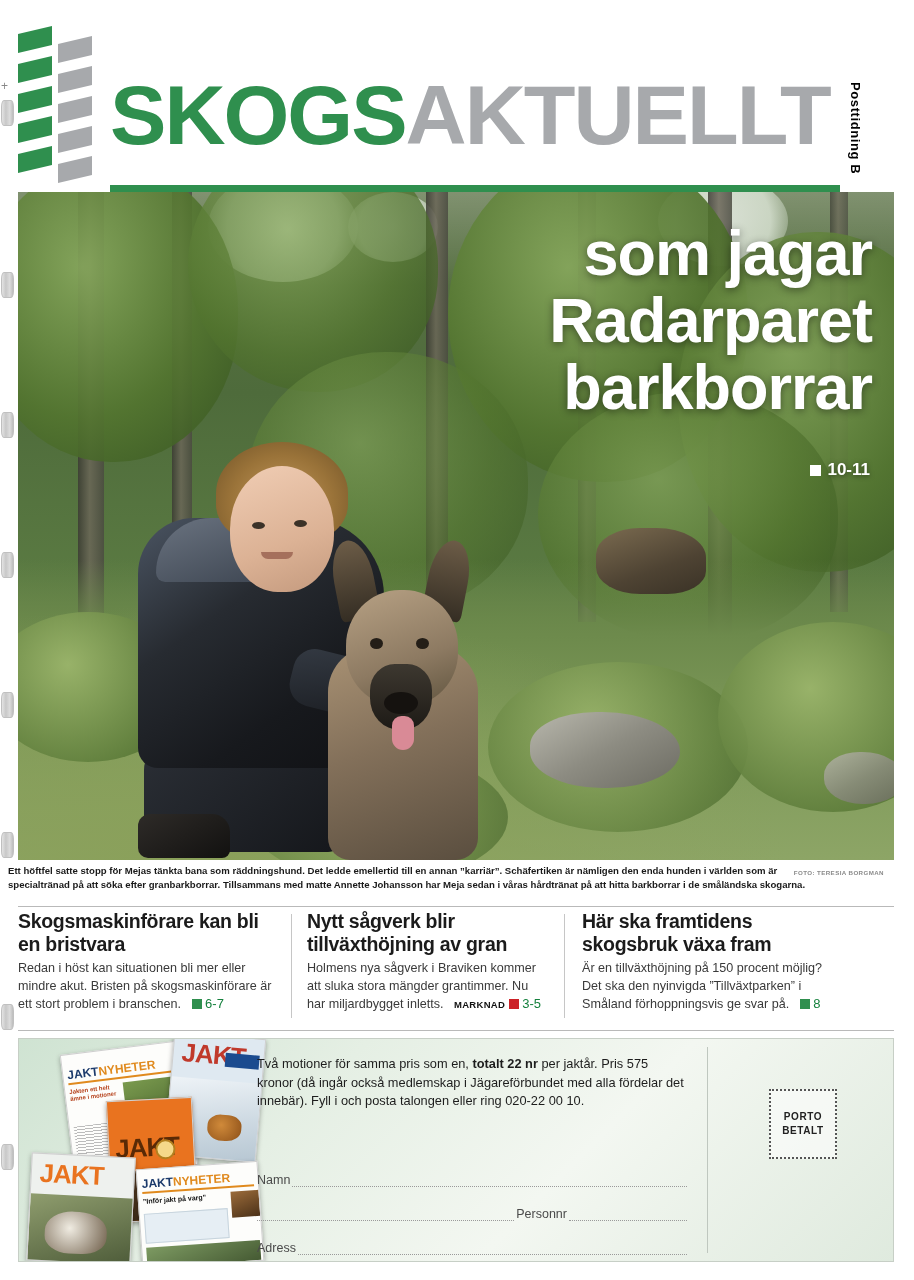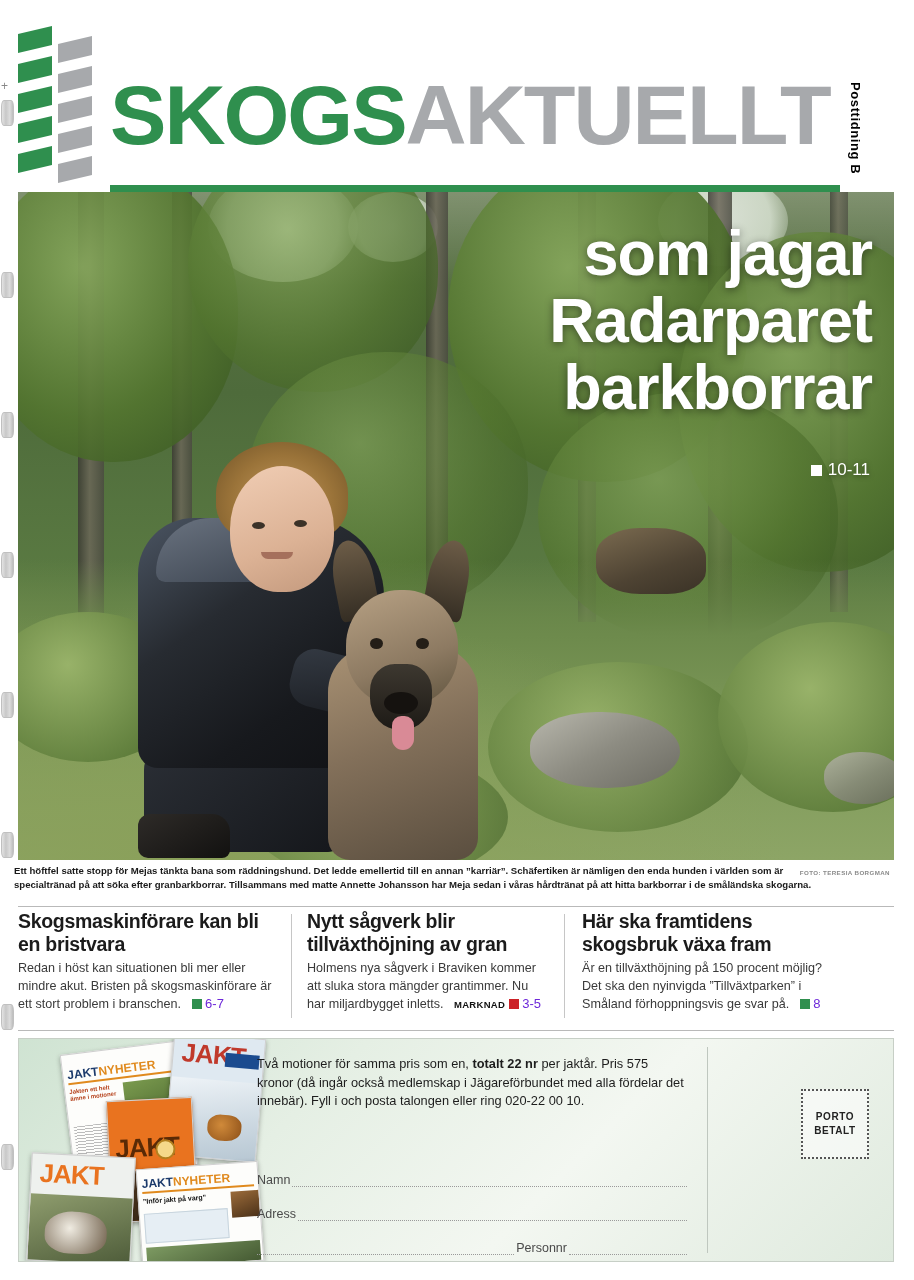--- a/index.html
+++ b/index.html
@@ -181,29 +181,29 @@
   .headline {
     position: absolute; right: 22px; top: 28px;
     text-align: right; color: #ffffff;
     font-size: 63px; font-weight: bold; line-height: 1.06;
     letter-spacing: -1px;
     text-shadow: 0 2px 9px rgba(0,0,0,.45);
   }
   .headline span { display: block; }
   .hl-ref {
     position: absolute; right: 24px; top: 268px;
-    color: #fff; font-size: 17px; font-weight: normal;
+    color: #fff; font-size: 17px; font-weight: bold;
     text-shadow: 0 1px 5px rgba(0,0,0,.5);
     display: flex; align-items: center; gap: 6px;
   }
   .sq { display: inline-block; width: 11px; height: 11px; background: #fff; }
 
   
   .caption {
-    position: absolute; left: 14px; top: 864px; width: 876px;
+    position: absolute; left: 8px; top: 864px; width: 876px;
     font-size: 9.6px; line-height: 1.48; color: #1a1a1a; font-weight: bold;
   }
   .caption .credit {
     float: right; font-size: 6.2px; color: #8a8a8a; font-weight: bold;
     letter-spacing: .4px; margin-top: 4px;
   }
   .rule { position: absolute; background: #b9b9b9; }
 
   
   .teasers { position: absolute; left: 18px; top: 910px; width: 876px; height: 118px; display: flex; }
@@ -214,21 +214,21 @@
   .vsep { position: absolute; top: 4px; bottom: 10px; width: 1px; background: #c6c6c6; }
   .t-head {
     font-size: 19.5px; font-weight: bold; color: #1b1b1b;
     line-height: 1.19; letter-spacing: -.3px; margin-bottom: 4px;
   }
   .t-body { font-size: 12.6px; line-height: 1.39; color: #3a3a3a; }
   .t-foot { display: inline; white-space: nowrap; }
   .t-label { font-size: 9.5px; font-weight: bold; color: #111; letter-spacing: .3px; }
   .sq-green { display: inline-block; width: 10px; height: 10px; background: #2f8f4e; vertical-align: -1px; }
   .sq-red { display: inline-block; width: 10px; height: 10px; background: #cc2127; vertical-align: -1px; }
-  .pg { font-size: 13px; color: #6d28d9; }
+  .pg { font-size: 13px; color: #15803d; }
 
   
   .advert {
     position: absolute; left: 18px; top: 1038px; width: 876px; height: 224px;
     background: linear-gradient(135deg,#cfe3d2 0%,#e5efe4 32%,#f3f7f1 62%,#dfeade 100%);
     border: 1px solid #c7cfc6; overflow: hidden;
   }
   .mags { position: absolute; left: 2px; top: 2px; width: 228px; height: 220px; }
   .mag {
     position: absolute; background: #fdfdfb;
@@ -249,21 +249,21 @@
   }
   .ad-text { font-size: 12.8px; line-height: 1.46; color: #1d1d1d; }
   .ad-text b { font-weight: bold; }
   .form { position: absolute; left: 238px; top: 134px; width: 430px; }
   .f-row { display: flex; align-items: flex-end; font-size: 12.5px; color: #4a4a4a; margin-bottom: 20px; }
   .f-row .lbl { white-space: nowrap; }
   .dots { flex: 1; border-bottom: 1.6px dotted #9a9a9a; margin-left: 2px; height: 12px; }
   .dots.pre { margin-left: 0; margin-right: 2px; }
   .adsep { position: absolute; left: 688px; top: 8px; bottom: 8px; width: 1px; background: #bfc7bf; }
   .porto {
-    position: absolute; left: 782px; top: 50px; width: 68px; height: 70px;
+    position: absolute; left: 750px; top: 50px; width: 68px; height: 70px;
     border: 2px dotted #555; background: rgba(255,255,255,.55);
     display: flex; flex-direction: column; align-items: center; justify-content: center;
     font-size: 10px; font-weight: bold; color: #222; letter-spacing: .6px; line-height: 1.45;
   }
   .addr { position: absolute; left: 702px; top: 168px; font-size: 11.6px; line-height: 1.32; color: #232323; }
   .addr .org { font-weight: bold; }
 </style>
 </head>
 <body>
 
@@ -468,28 +468,28 @@
     <div class="ad-body">
       <div class="ad-text"><span>Två motioner för samma pris som en, </span><b>totalt 22 nr</b><span> per jaktår. Pris 575 kronor (då ingår också medlemskap i Jägareförbundet med alla fördelar det innebär). Fyll i och posta talongen eller ring 020-22 00 10.</span></div>
     </div>
 
     <div class="form">
       <div class="f-row">
         <span class="lbl">Namn</span>
         <span class="dots"></span>
       </div>
       <div class="f-row">
-        <span class="lbl">Adress</span>
-        <span class="dots"></span>
-      </div>
-      <div class="f-row">
         <span class="dots pre"></span>
         <span class="lbl">Personnr</span>
         <span class="dots" style="flex:0 0 118px;"></span>
       </div>
+      <div class="f-row">
+        <span class="lbl">Adress</span>
+        <span class="dots"></span>
+      </div>
     </div>
 
     <div class="adsep"></div>
 
     <div class="porto">
       <span>PORTO</span>
       <span>BETALT</span>
     </div>
 
   </div>

